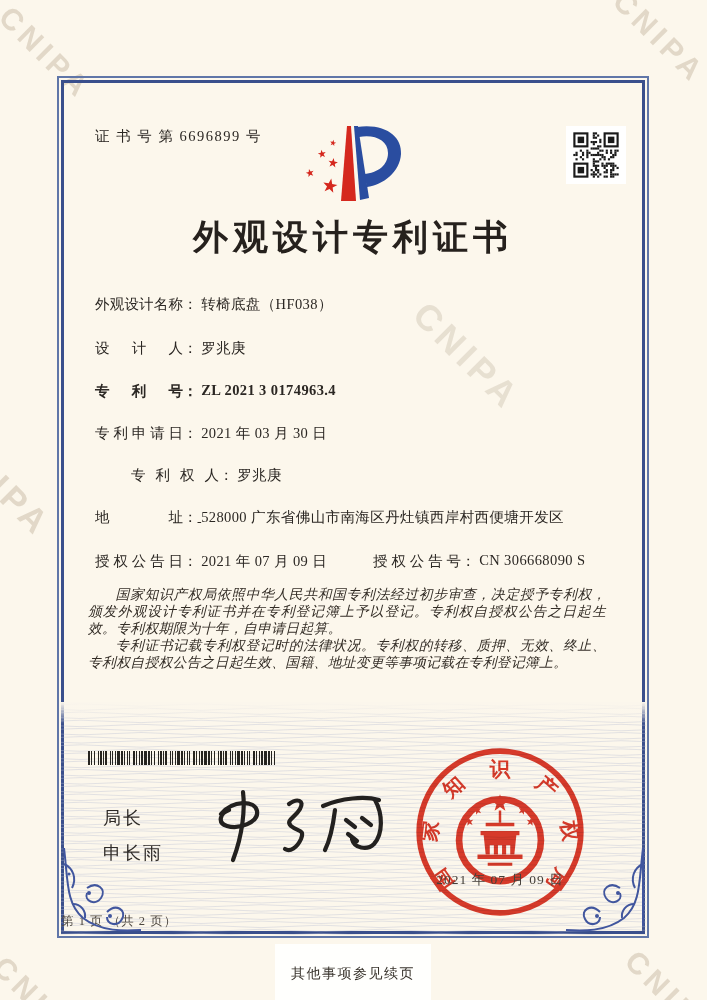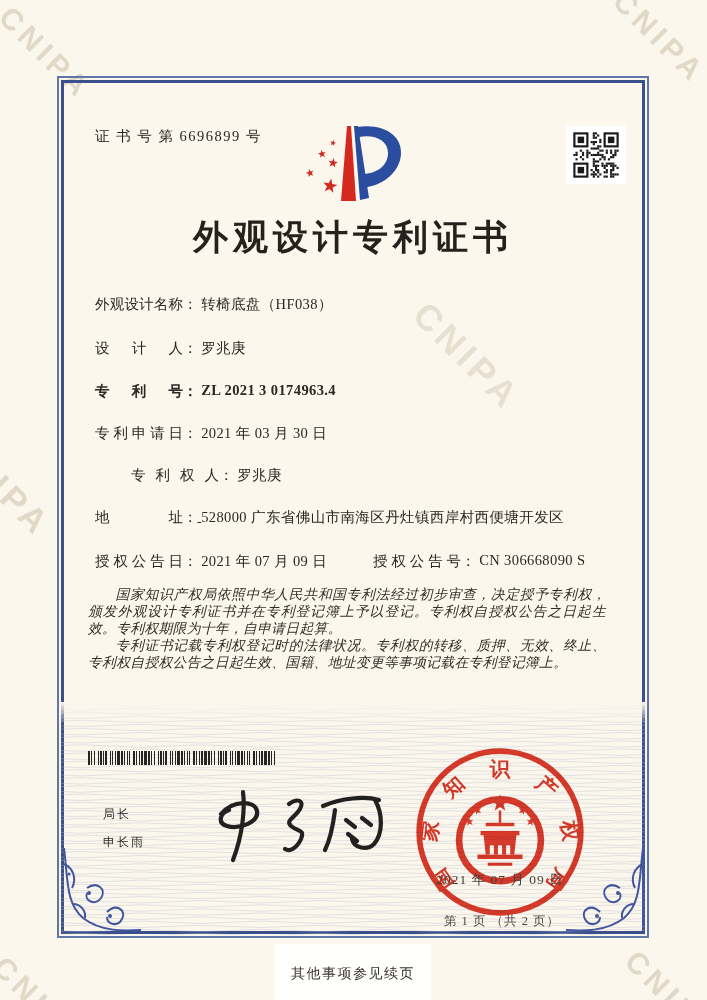--- a/index.html
+++ b/index.html
@@ -53,29 +53,29 @@
     color:#332d26; letter-spacing:0.3px;
   }
   .paras p{margin:0; text-indent:2em;}
   
   .band{position:absolute; left:61px; top:702px; width:585px; height:233px; overflow:hidden;}
   .band svg.waves{position:absolute; left:0; top:0;}
   .band-fade{position:absolute; left:0; top:0; width:100%; height:22px;
     background:linear-gradient(#fbf6ec,rgba(251,246,236,0)); }
   .barcode{position:absolute; left:27px; top:49px; width:192px; height:14px;}
   .signoff{position:absolute; left:42px; top:104px; font-family:"Liberation Sans","DejaVu Sans",sans-serif;
-    font-size:12px; color:#2e2a27; letter-spacing:2px;}
+    font-size:18px; color:#2e2a27; letter-spacing:2px;}
   .signoff div{margin-bottom:11px;}
   .signature{position:absolute; left:144px; top:86px;}
   .seal{position:absolute; left:352px; top:43px; mix-blend-mode:multiply; opacity:.94;}
   .seal-ch{font-size:20px; font-weight:bold; fill:#d8301f; font-family:"Liberation Serif","DejaVu Serif",serif;
     text-anchor:middle;}
   .seal-date{position:absolute; left:352px; top:169px; width:174px; text-align:center;
     font-size:13.5px; color:#45403a; letter-spacing:1px; z-index:3;}
-  .page-info{position:absolute; left:0; top:211px; width:499px; text-align:right;
+  .page-info{position:absolute; left:0; top:211px; width:499px; text-align:left;
     font-size:12.5px; color:#4c463f; letter-spacing:1px;}
   .flourish{position:absolute; z-index:2;}
   .flourish.left{left:-2px; bottom:-3px;}
   .flourish.right{right:-2px; bottom:-3px; transform:scaleX(-1);}
   
   .note{
     position:absolute; left:57px; top:944px; width:592px; text-align:center;
   }
   .note span{
     display:inline-block; background:rgba(255,255,255,0.9); padding:21px 16px;

